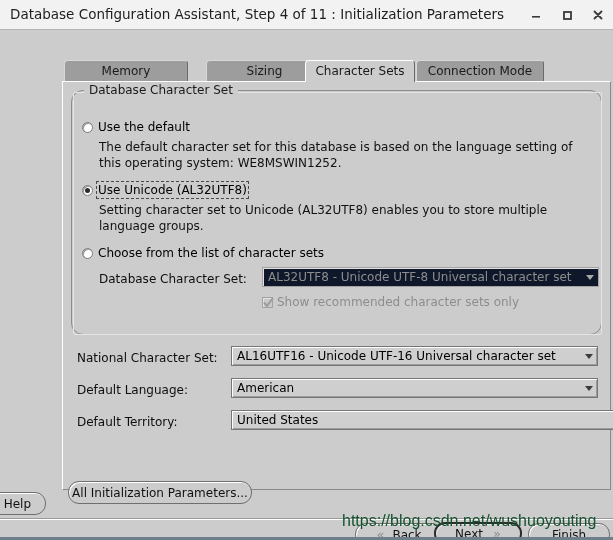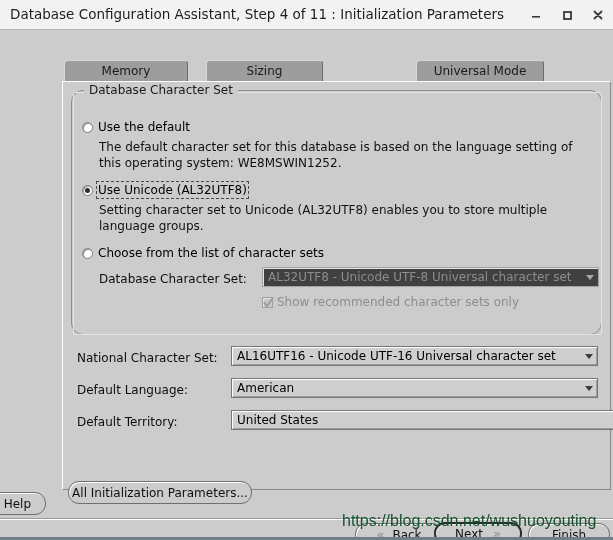--- a/index.html
+++ b/index.html
@@ -224,21 +224,21 @@
   }
   .combo .combo-text {
     flex: 1;
     padding-left: 5px;
     font-size: 12px;
     color: #000;
     white-space: nowrap;
     overflow: hidden;
   }
   .combo.disabled {
-    background: #404040;
+    background: #0f172a;
     border-color: #a2a2a2;
     box-shadow: inset 1px 1px 0 #e2e2e2;
   }
   .combo.disabled .combo-text { color: #8d8d8d; }
   .combo-arrow {
     width: 17px;
     height: 100%;
     display: flex;
     align-items: center;
     justify-content: center;
@@ -404,22 +404,25 @@
 
 <div id="dialog">
 
   <div id="tabstrip">
     <div class="tab inactive" style="left:2px; width:124px;">
       <span>Memory</span>
     </div>
     <div class="tab inactive" style="left:144px; width:117px;">
       <span>Sizing</span>
     </div>
+    <div class="tab active" style="left:243px; width:110px;">
+      <span>Character Sets</span>
+    </div>
     <div class="tab inactive" style="left:354px; width:128px;">
-      <span>Universal Mode</span>
+      <span>Connection Mode</span>
     </div>
   </div>
 
   <div id="tabpanel">
 
     <div id="groupbox">
       <div id="group-title">Database Character Set</div>
 
       <div class="radio-row" style="left:10px; top:29px;">
         <span class="radio"></span>

